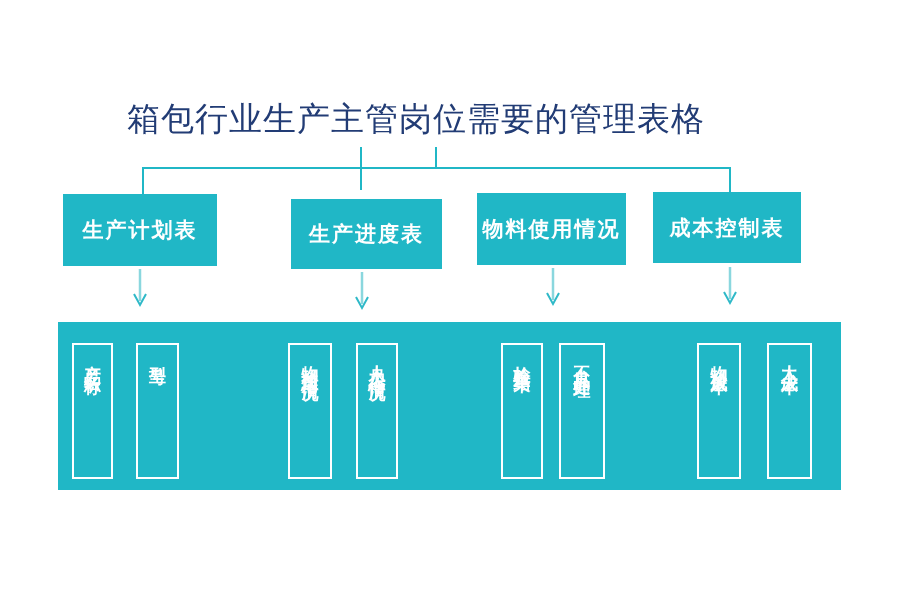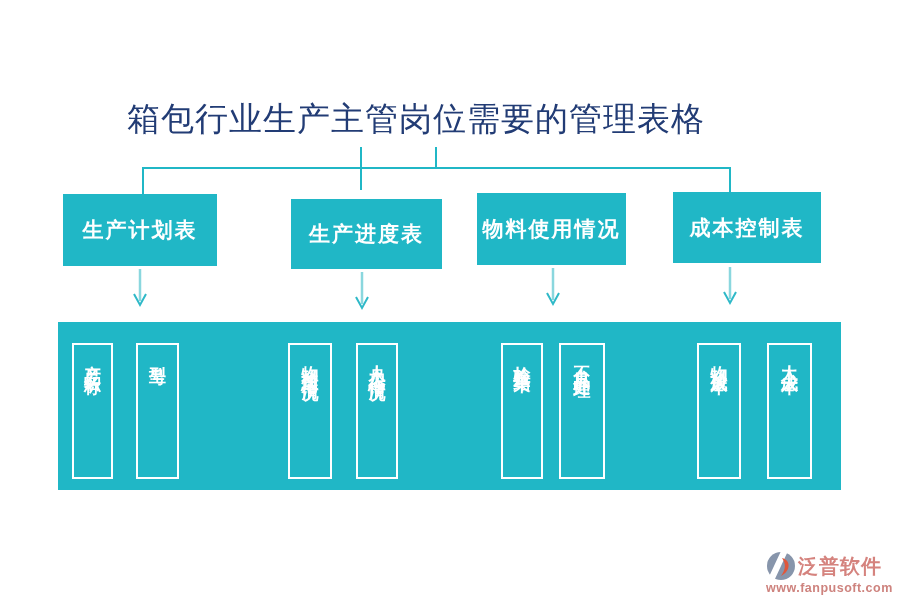--- a/index.html
+++ b/index.html
@@ -21,21 +21,21 @@
   .c-drop-right{left:729px;top:167px;width:2px;height:26px;}
   
   .hbox{
     position:absolute;background:#20b7c6;color:#ffffff;
     display:flex;align-items:center;justify-content:center;
     font-size:21px;font-weight:bold;letter-spacing:2px;
   }
   .hbox1{left:63px;top:194px;width:154px;height:72px;}
   .hbox2{left:273px;top:199px;width:151px;height:70px;margin-left:18px;}
   .hbox3{left:477px;top:193px;width:149px;height:72px;}
-  .hbox4{left:673px;top:192px;width:148px;height:71px;}
+  .hbox4{left:653px;top:192px;width:148px;height:71px;}
   
   .arrow{position:absolute;width:18px;height:44px;}
   .arrow1{left:131px;top:268px;}
   .arrow2{left:353px;top:271px;}
   .arrow3{left:544px;top:267px;}
   .arrow4{left:721px;top:266px;}
   
   .band{
     position:absolute;left:58px;top:322px;width:783px;height:168px;
     background:#20b7c6;
@@ -109,25 +109,14 @@
     <div class="vbox vb1">产品名称</div>
     <div class="vbox vb2">型号</div>
     <div class="vbox vb3">物料使用情况</div>
     <div class="vbox vb4">人员工作情况</div>
     <div class="vbox vb5">检验结果</div>
     <div class="vbox vb6">不良品处理</div>
     <div class="vbox vb7">物料成本</div>
     <div class="vbox vb8">人工成本</div>
   </div>
 
-  <div class="wm">
-    <div class="wm-row">
-      <svg width="30" height="30" viewBox="0 0 30 30">
-        <path d="M15,1 a14,14 0 1 0 0,28 a14,14 0 1 0 0,-28 Z" fill="#8795ab"></path>
-        <path d="M22,0 L8,30 L1,30 L15,0 Z" fill="#ffffff"></path>
-        <path d="M16,7 C25,9 25,20 15,25 C20,18 20,13 16,7 Z" fill="#e0573b"></path>
-      </svg>
-      <span class="wm-brand">泛普软件</span>
-    </div>
-    <div class="wm-url">www.fanpusoft.com</div>
-  </div>
 
 </div>
 
 </body></html>

